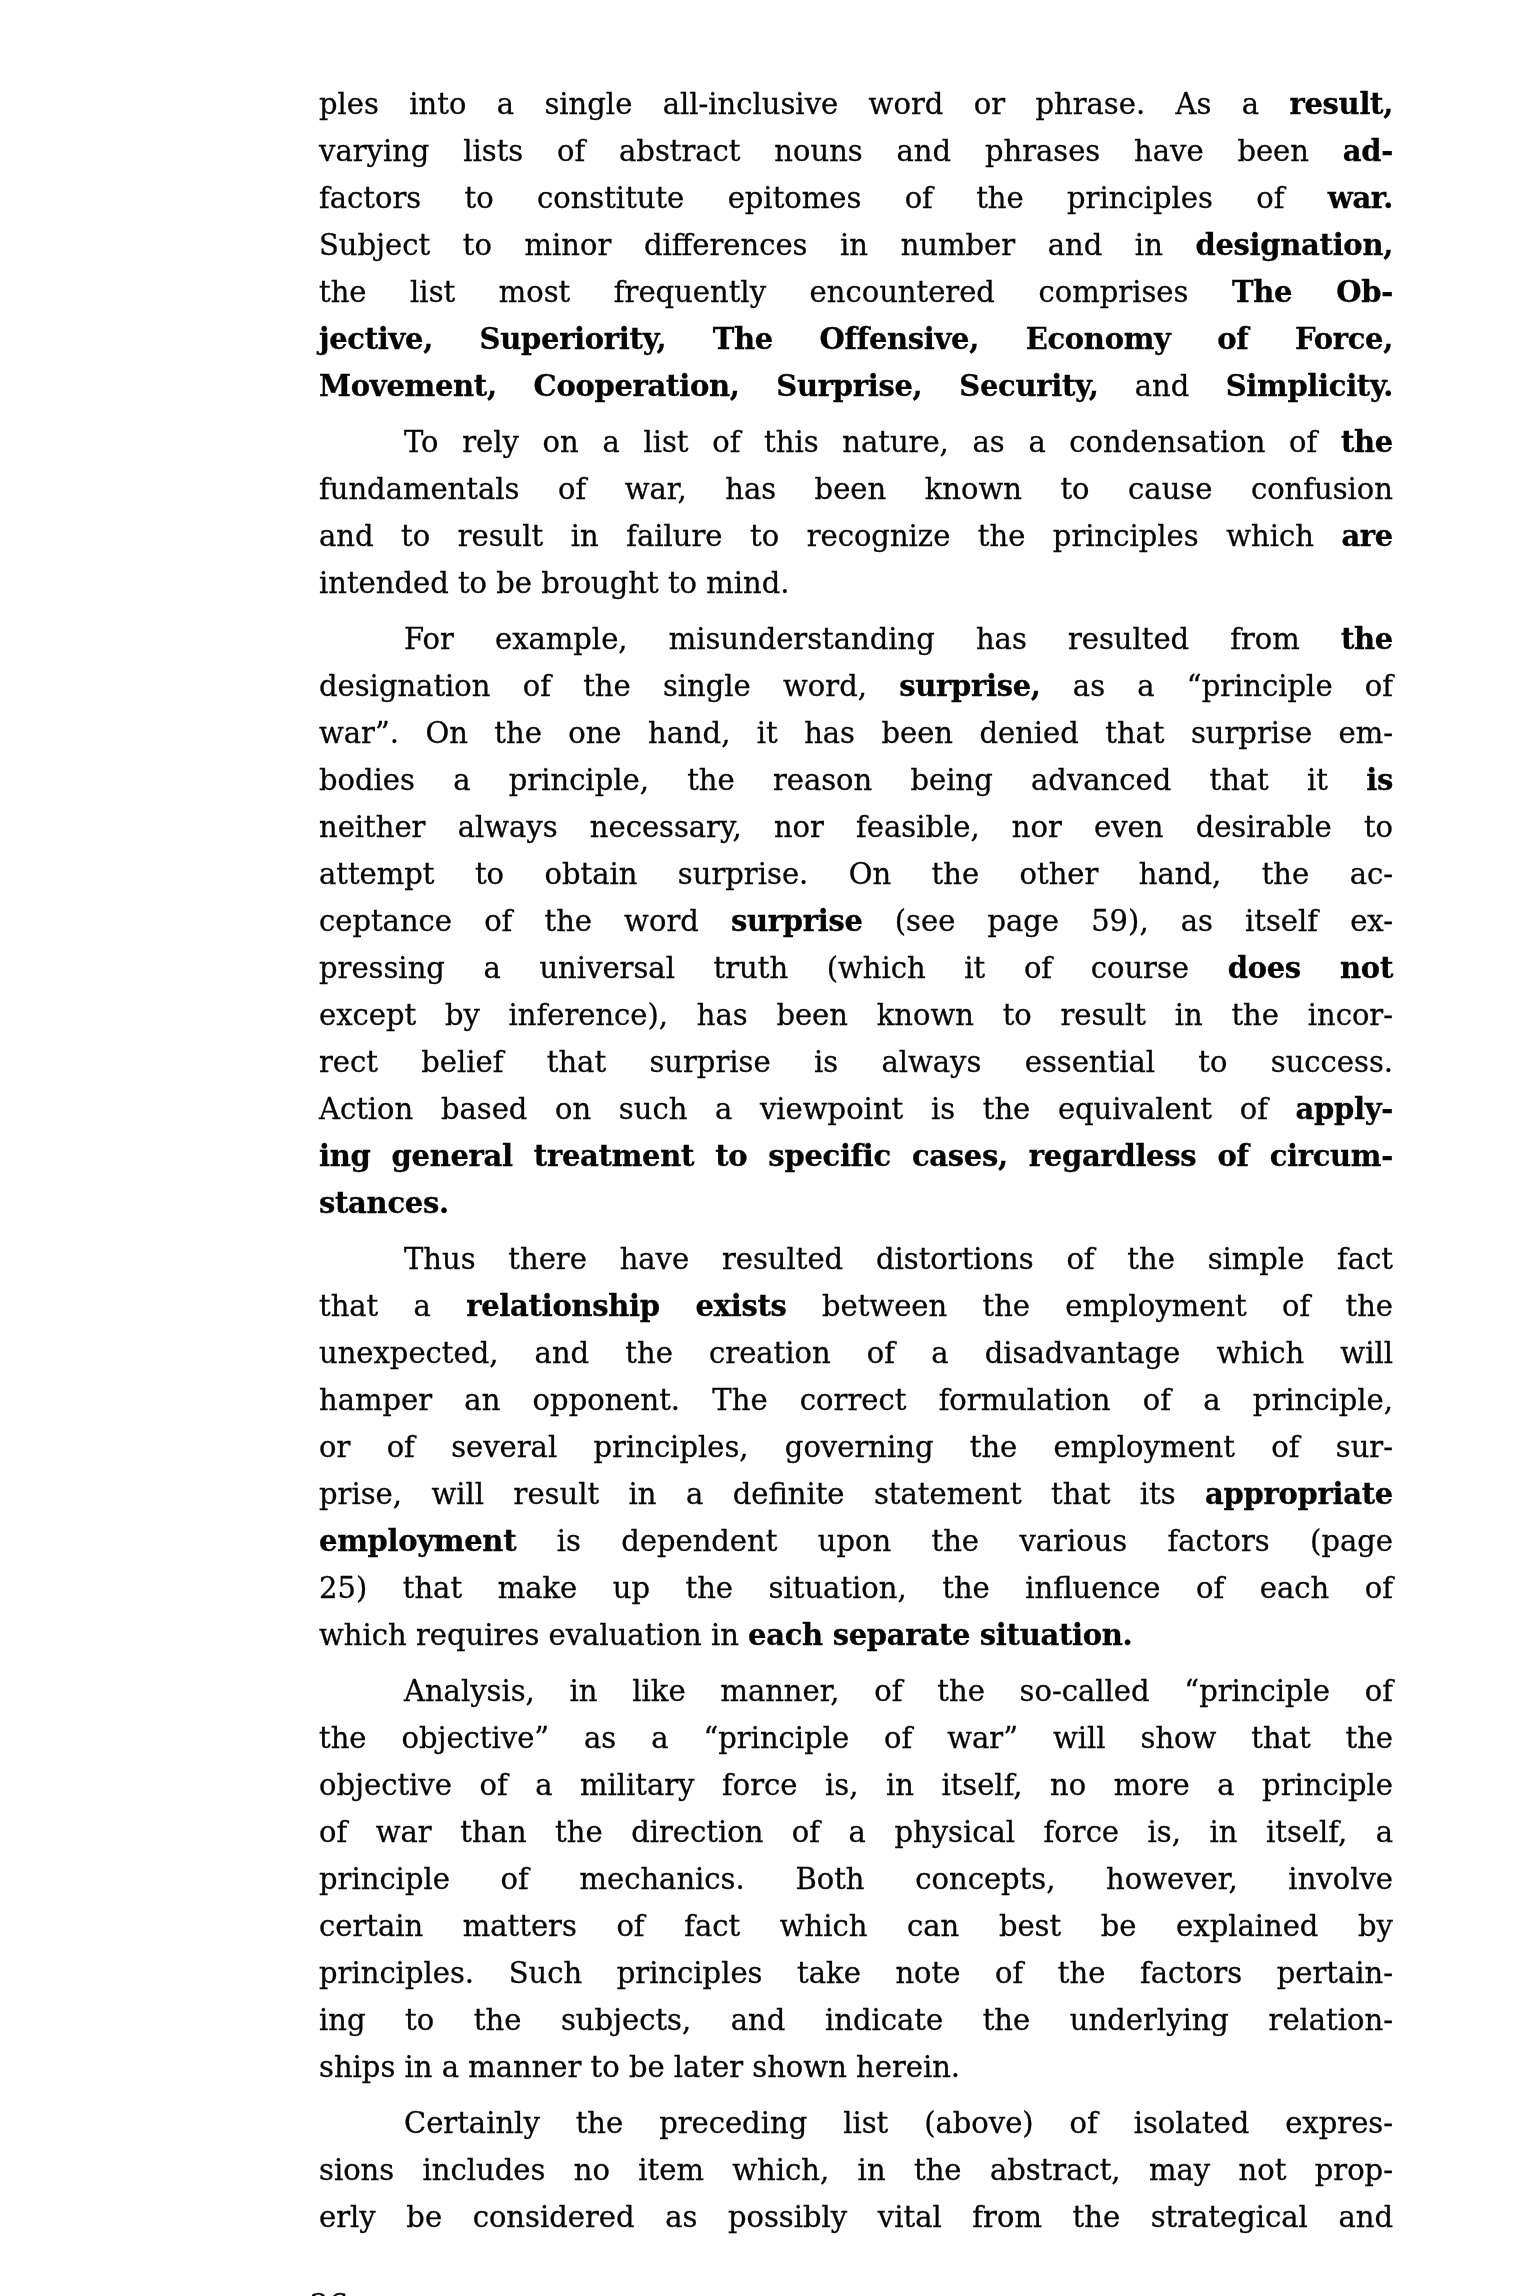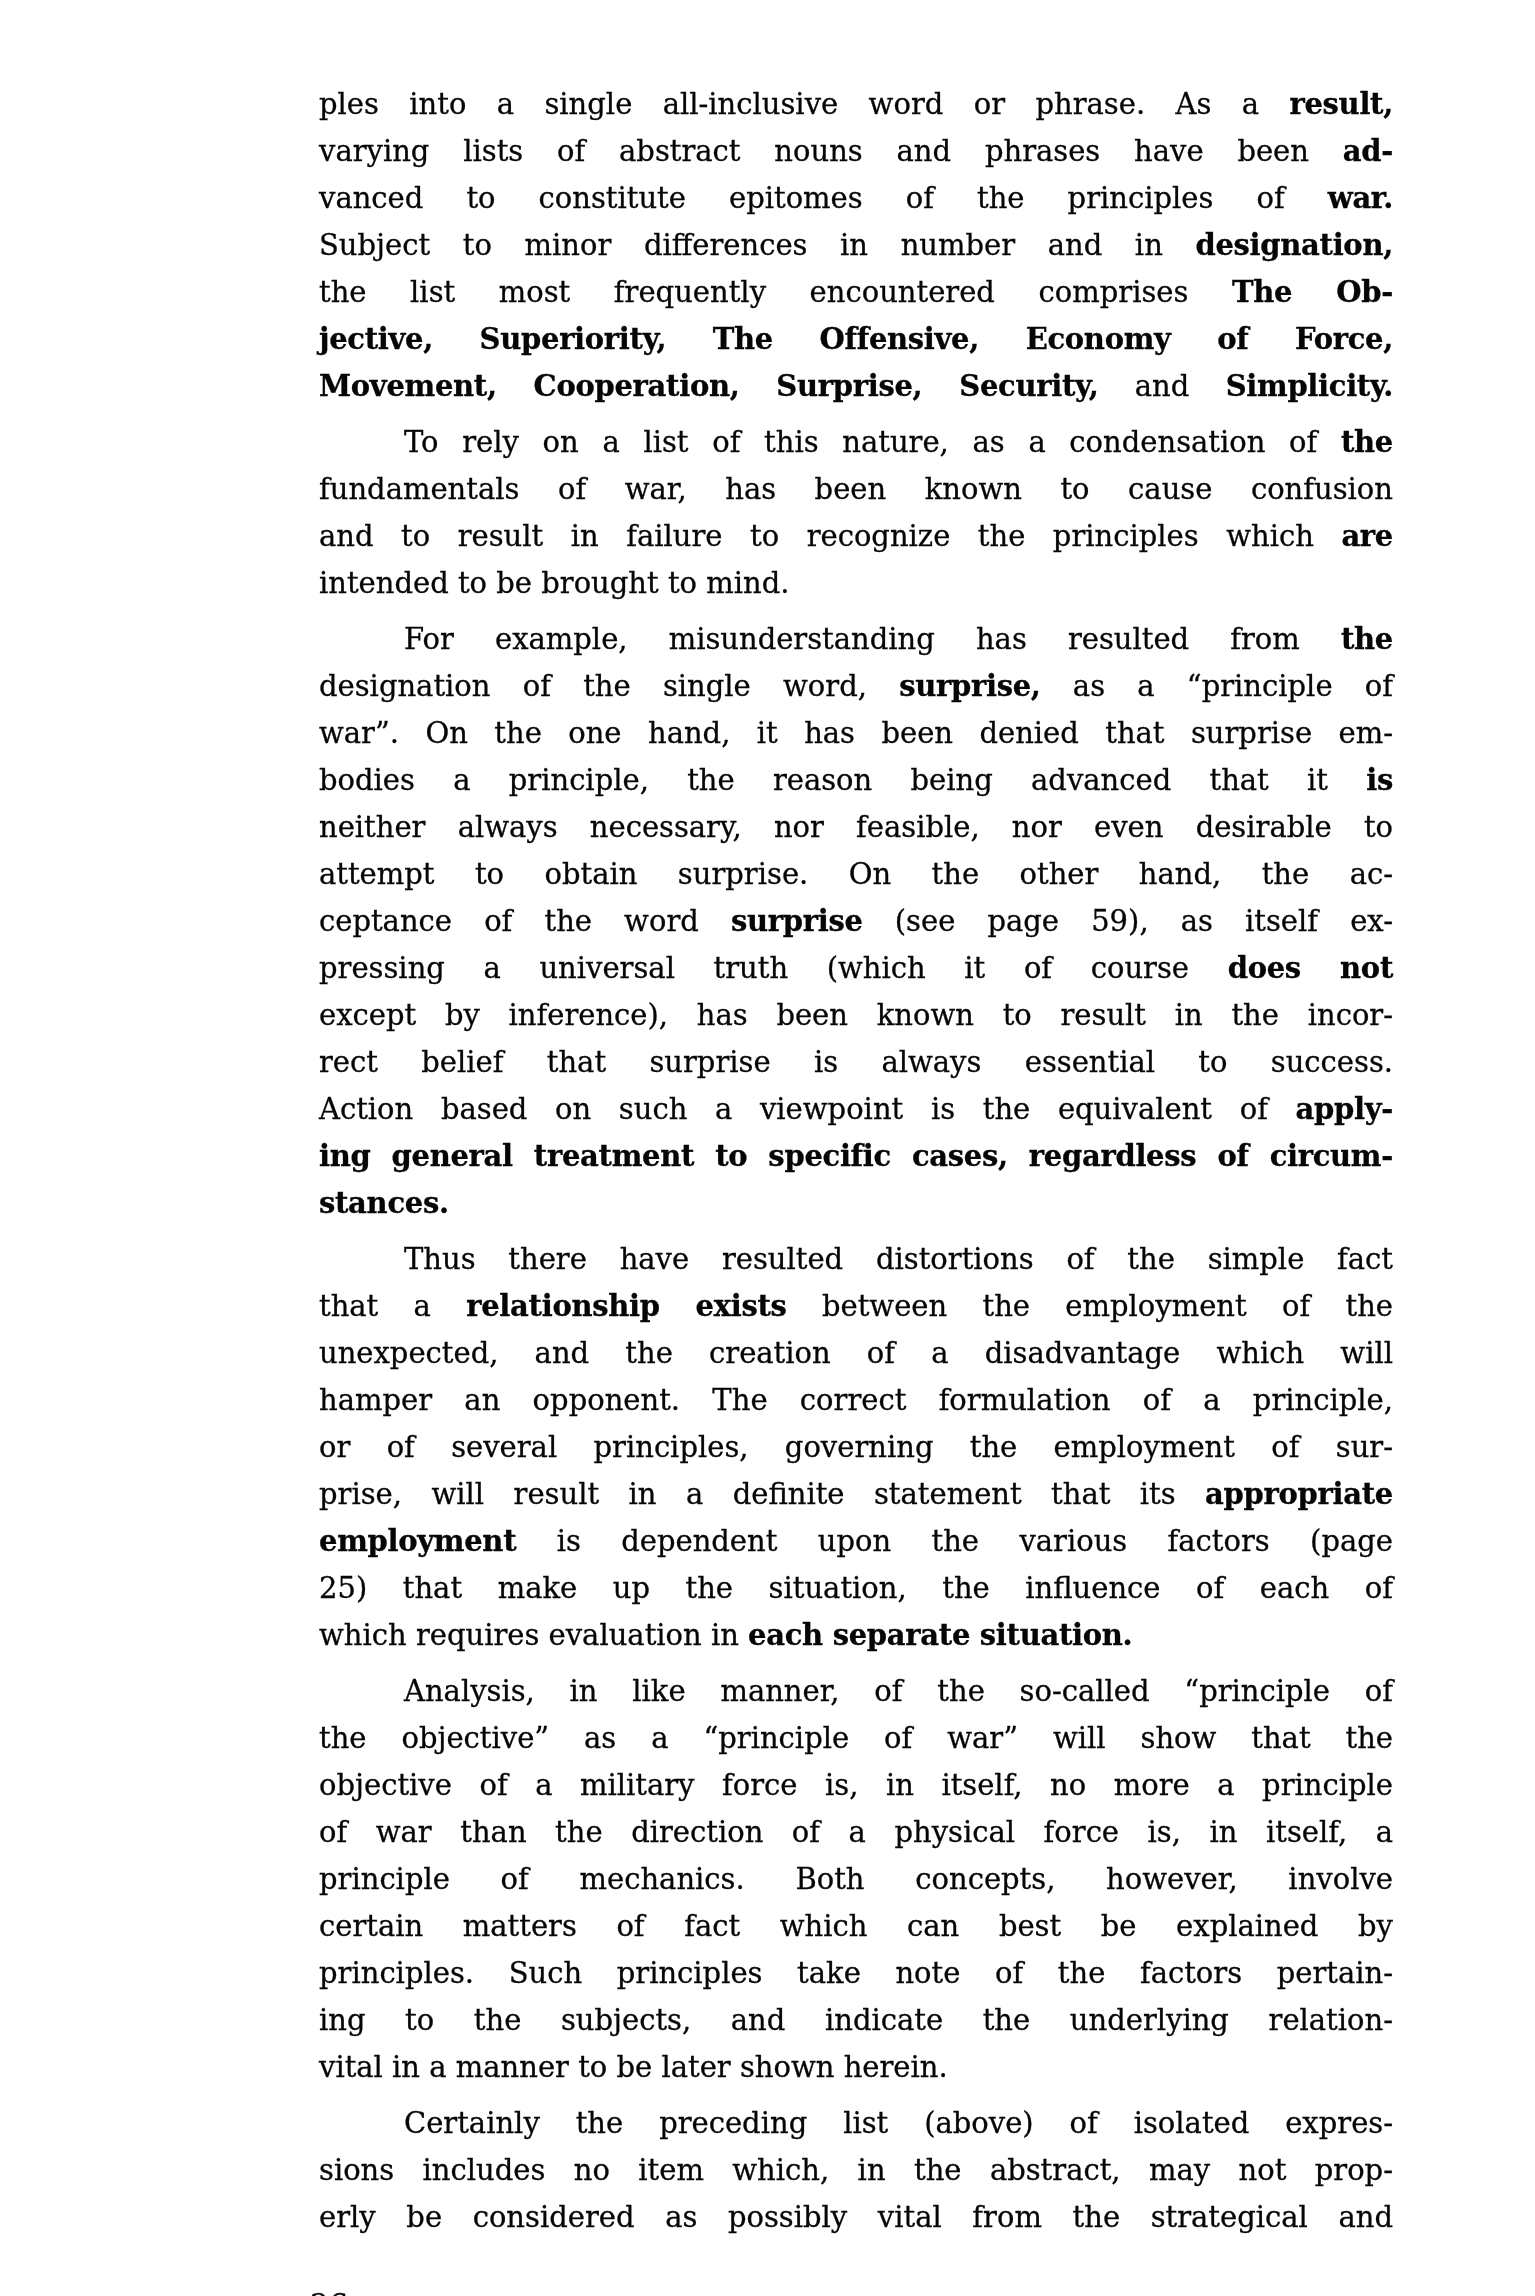--- a/index.html
+++ b/index.html
@@ -59,21 +59,21 @@
 </style>
 </head>
 <body>
 
 <div class="page">
   <div class="text-block" id="text-block">
 
     <div class="para">
         <div class="line"><span class="seg-r">ples into a single all-inclusive word or phrase. As a </span><span class="seg-b">result,</span></div>
         <div class="line"><span class="seg-r">varying lists of abstract nouns and phrases have been </span><span class="seg-b">ad-</span></div>
-        <div class="line"><span class="seg-r">vanced to constitute epitomes of the principles of </span><span class="seg-b">war.</span></div>
+        <div class="line"><span class="seg-r">factors to constitute epitomes of the principles of </span><span class="seg-b">war.</span></div>
         <div class="line"><span class="seg-r">Subject to minor differences in number and in </span><span class="seg-b">designation,</span></div>
         <div class="line"><span class="seg-r">the list most frequently encountered comprises </span><span class="seg-b">The Ob-</span></div>
         <div class="line"><span class="seg-b">jective, Superiority, The Offensive, Economy of Force,</span></div>
         <div class="line"><span class="seg-b">Movement, Cooperation, Surprise, Security,</span><span class="seg-r"> and </span><span class="seg-b">Simplicity.</span></div>
       </div>
       <div class="para">
         <div class="line indent"><span class="seg-r">To rely on a list of this nature, as a condensation of </span><span class="seg-b">the</span></div>
         <div class="line"><span class="seg-r">fundamentals of war, has been known to cause confusion</span></div>
         <div class="line"><span class="seg-r">and to result in failure to recognize the principles which </span><span class="seg-b">are</span></div>
         <div class="line nojust"><span class="seg-r">intended to be brought to mind.</span></div>
@@ -106,21 +106,21 @@
       </div>
       <div class="para">
         <div class="line indent"><span class="seg-r">Analysis, in like manner, of the so-called “principle of</span></div>
         <div class="line"><span class="seg-r">the objective” as a “principle of war” will show that the</span></div>
         <div class="line"><span class="seg-r">objective of a military force is, in itself, no more a principle</span></div>
         <div class="line"><span class="seg-r">of war than the direction of a physical force is, in itself, a</span></div>
         <div class="line"><span class="seg-r">principle of mechanics. Both concepts, however, involve</span></div>
         <div class="line"><span class="seg-r">certain matters of fact which can best be explained by</span></div>
         <div class="line"><span class="seg-r">principles. Such principles take note of the factors pertain-</span></div>
         <div class="line"><span class="seg-r">ing to the subjects, and indicate the underlying relation-</span></div>
-        <div class="line nojust"><span class="seg-r">vital in a manner to be later shown herein.</span></div>
+        <div class="line nojust"><span class="seg-r">ships in a manner to be later shown herein.</span></div>
       </div>
       <div class="para">
         <div class="line indent"><span class="seg-r">Certainly the preceding list (above) of isolated expres-</span></div>
         <div class="line"><span class="seg-r">sions includes no item which, in the abstract, may not prop-</span></div>
         <div class="line"><span class="seg-r">erly be considered as possibly vital from the strategical and</span></div>
       </div>
       <div class="page-number">26</div>
   </div>
 </div>
 

